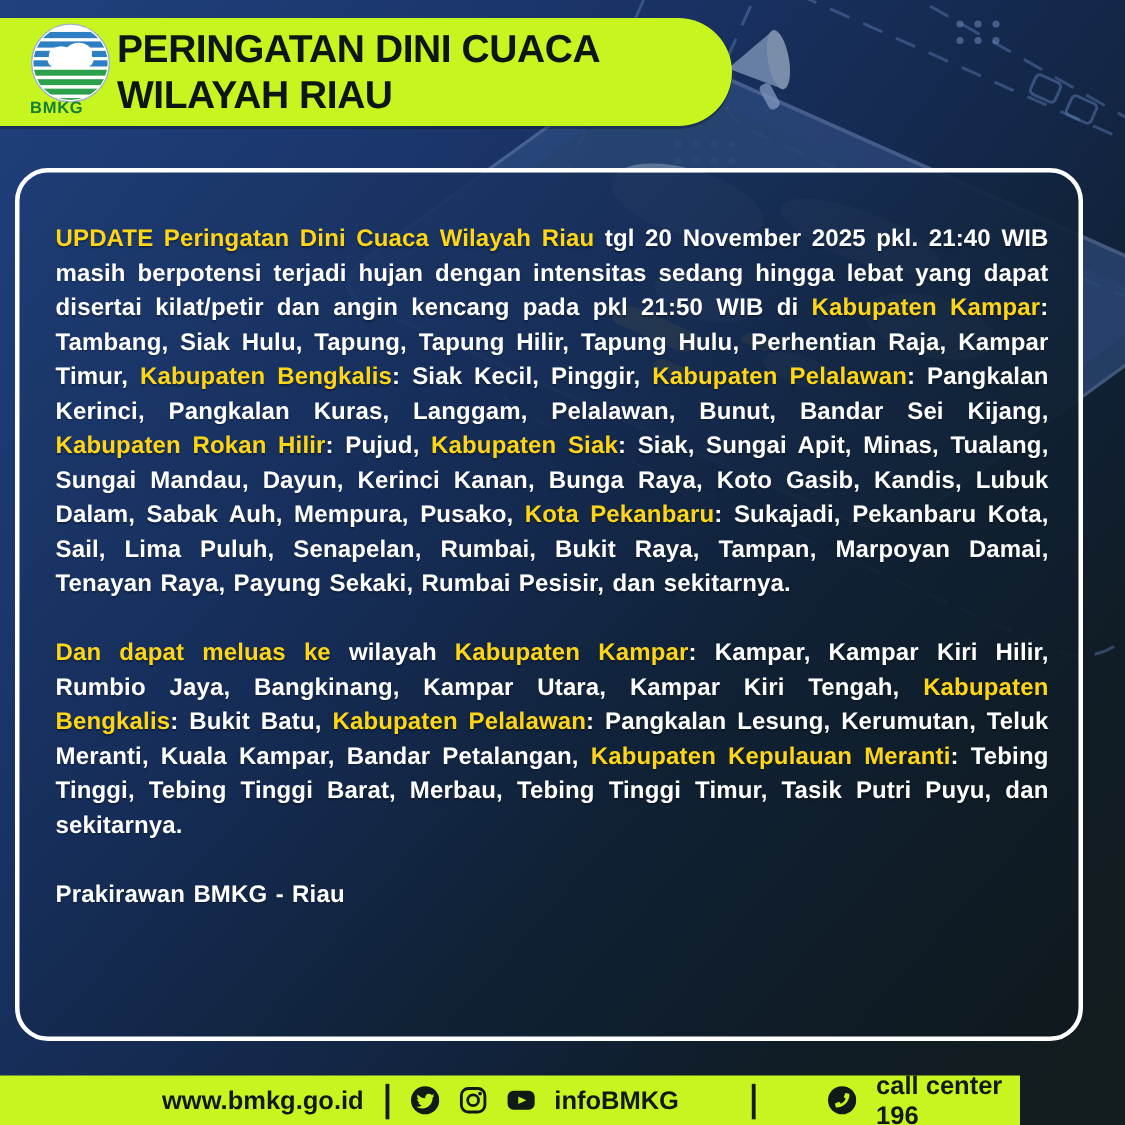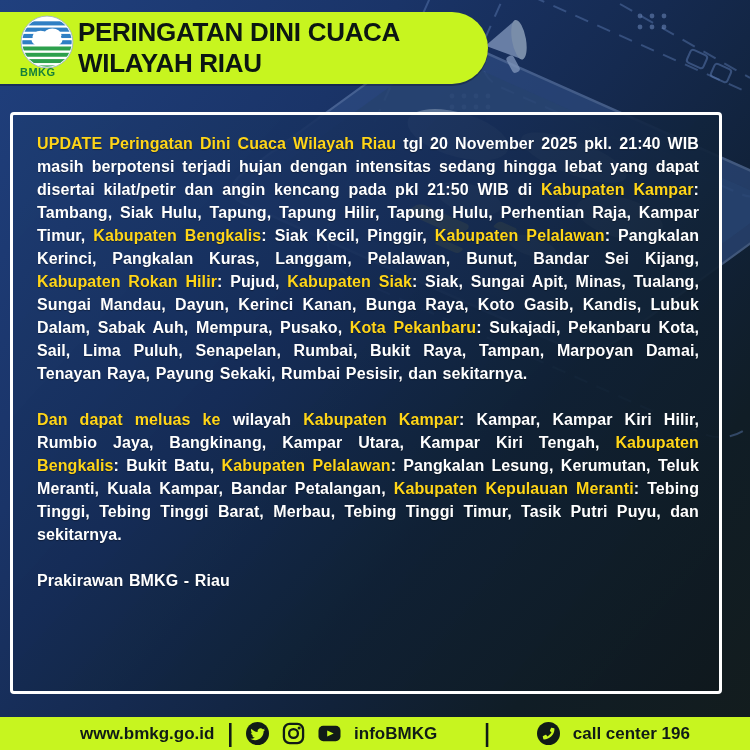--- a/index.html
+++ b/index.html
@@ -12,32 +12,32 @@
   
   .header-bar{position:absolute;left:0;top:12px;width:488px;height:72px;z-index:3;
     background:#c7f51f;border-radius:0 36px 36px 0;
     display:flex;align-items:center;box-shadow:0 2px 0 rgba(0,0,0,.25);}
   .logo{position:absolute;left:20px;top:3px;width:58px;text-align:left;}
   .logo-label{font-size:11px;font-weight:bold;color:#15803a;letter-spacing:.5px;margin-top:-3px;}
   .header-title{flex:1;padding:0 84px 0 78px;color:#0c1612;
     font-weight:bold;font-size:26px;line-height:31px;letter-spacing:-.3px;}
   
   .panel{position:absolute;left:10px;top:112px;width:712px;height:582px;z-index:4;
-    box-sizing:border-box;border:3.5px solid #ffffff;border-radius:4px;
-    padding:17px 20px 14px 24px;overflow:hidden;
+    box-sizing:border-box;border:3.5px solid #ffffff;border-radius:22px;
+    padding:33px 20px 14px 24px;overflow:hidden;
     background:linear-gradient(132deg,rgba(30,61,116,.88) 0%,rgba(21,44,86,.90) 38%,rgba(16,33,52,.92) 64%,rgba(15,25,29,.94) 100%);}
   .para{margin:0 0 23px;text-align:justify;font-size:16px;line-height:23px;font-weight:bold;
     letter-spacing:.1px;word-spacing:1px;text-shadow:0 1px 1px rgba(0,0,0,.35);}
   .para:last-child{margin:0;}
   .seg-hl{color:#ffd518;}
   .seg-w{color:#ffffff;}
   
-  .footer-bar{position:absolute;left:0;bottom:0;width:750px;height:33px;z-index:3;
+  .footer-bar{position:absolute;left:0;bottom:0;width:680px;height:33px;z-index:3;
     background:#c7f51f;display:flex;align-items:center;
-    padding-left:80px;box-sizing:border-box;gap:13px;
+    padding-left:108px;box-sizing:border-box;gap:13px;
     color:#101b17;font-weight:bold;font-size:17px;}
   .ficon{width:23px;height:23px;}
   .fsep{font-size:20px;font-weight:bold;transform:scaleY(1.25);}
   .sep2{margin-left:34px;}
   .phone-wrap{margin-left:34px;}
 </style>
 </head>
 <body>
 <div class="stage">
 

